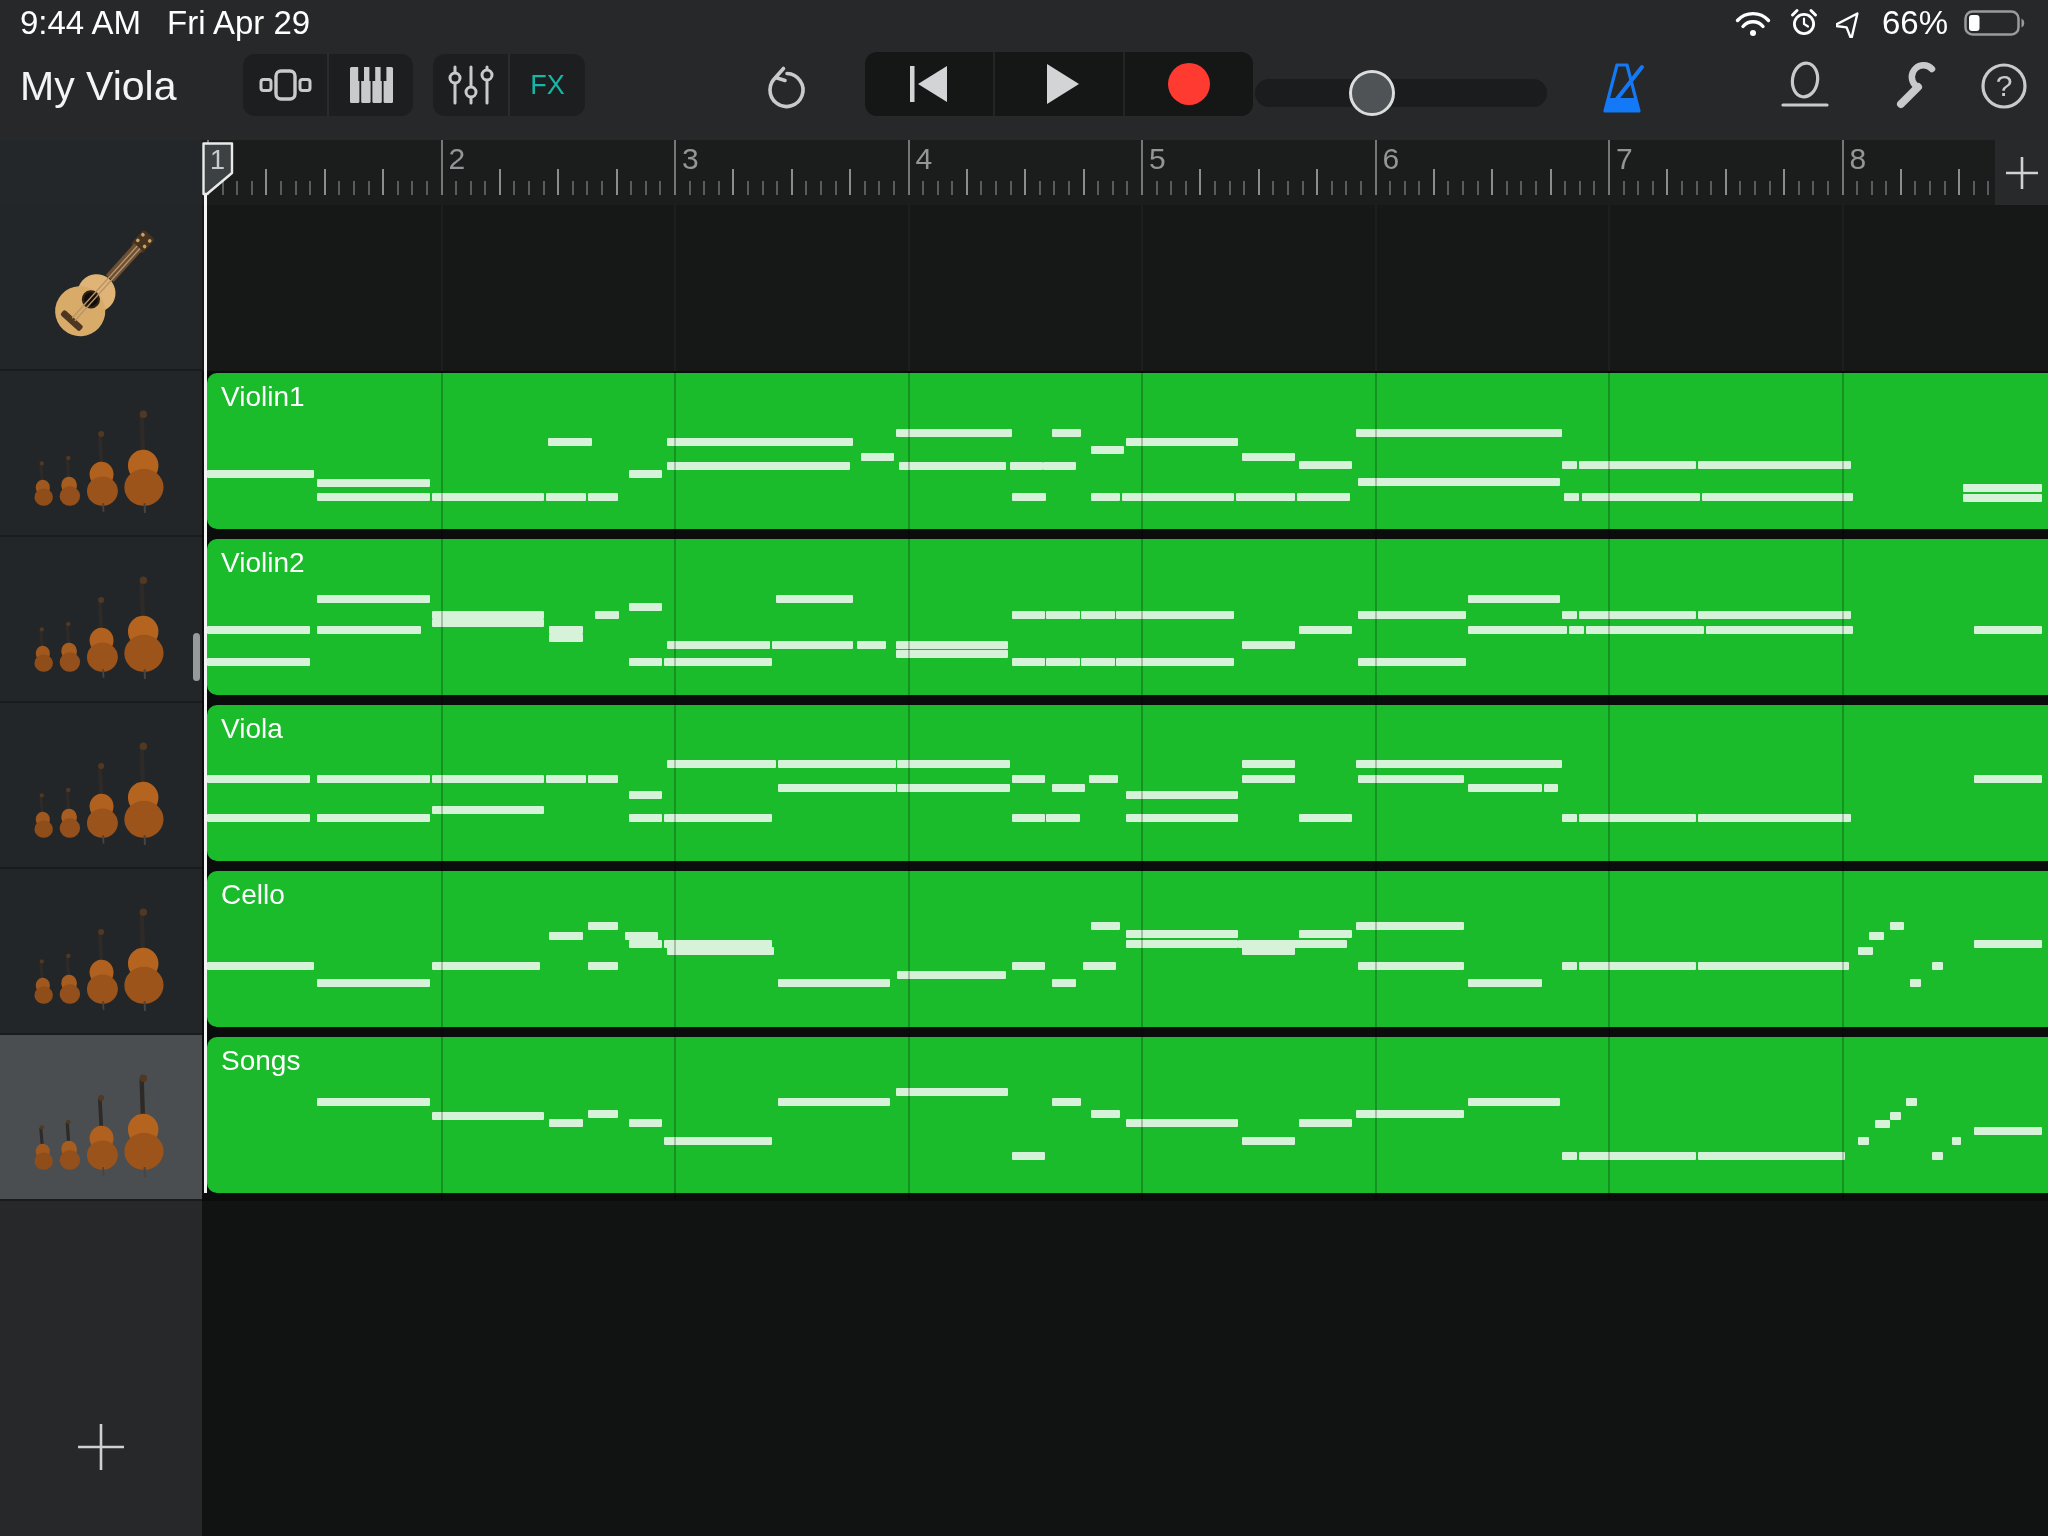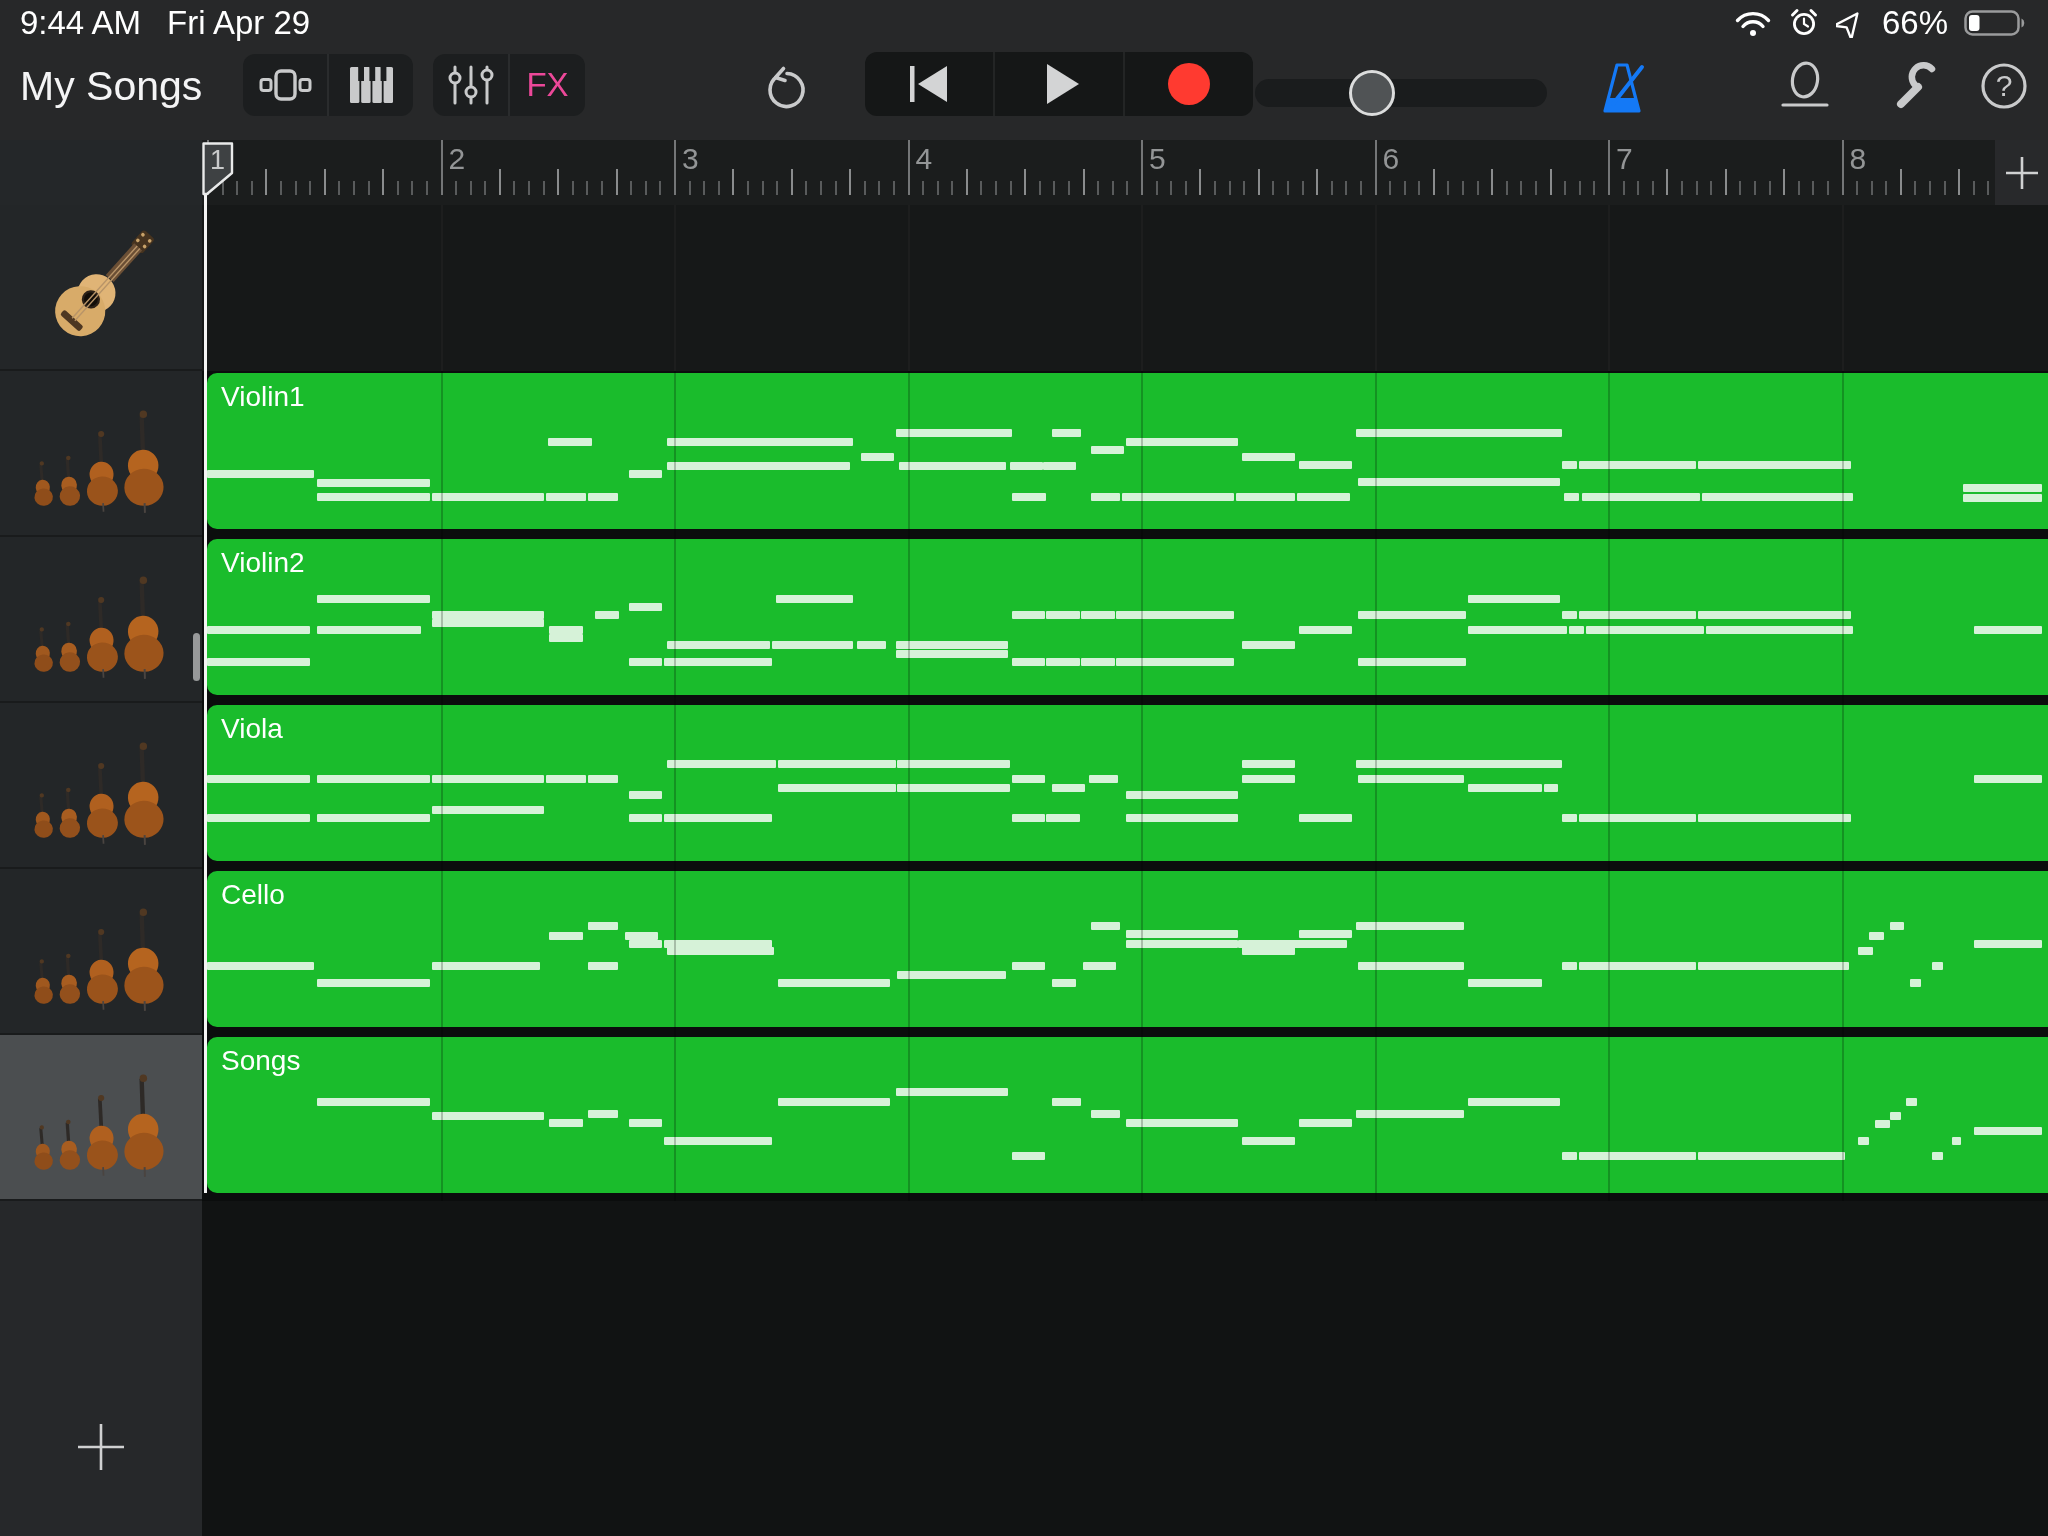--- a/index.html
+++ b/index.html
@@ -16,21 +16,21 @@
   .sicon{display:block;}
 
   .mysongs{position:absolute;left:20px;top:56px;height:60px;display:flex;align-items:center;
     color:#f4f4f5;font-size:41px;}
   .seg{position:absolute;top:54px;height:62px;background:#1c1e1f;border-radius:12px;
     display:flex;overflow:hidden;}
   .seg .cell{display:flex;align-items:center;justify-content:center;height:100%;}
   .seg .divider{width:2px;background:#2a2c2d;height:100%;}
   .seg1{left:243px;width:170px;} .seg1 .cell{width:84px;}
   .seg2{left:433px;width:152px;} .seg2 .cell{width:75px;}
-  .fx-label{color:#ec4899;font-size:33px;}
+  .fx-label{color:#14b8a6;font-size:27px;}
   .undo-wrap{position:absolute;left:760px;top:64px;}
   .transport{position:absolute;left:865px;top:52px;width:388px;height:64px;background:#151717;
     border-radius:12px;display:flex;overflow:hidden;}
   .transport .cell{flex:1;display:flex;align-items:center;justify-content:center;}
   .transport .divider{width:2px;background:#232525;}
   .slider{position:absolute;left:1255px;top:79px;width:292px;height:28px;background:#1a1c1d;border-radius:14px;}
   .slider .knob{position:absolute;top:-9px;left:94px;width:46px;height:46px;border-radius:50%;
     background:#505355;border:3px solid #dcdddd;box-sizing:border-box;}
   .tb-icon{position:absolute;display:block;}
 
@@ -147,21 +147,21 @@
         </svg>
         <span>66%</span>
         <svg class="sicon" width="64" height="30" viewBox="0 0 64 30">
           <rect x="1.5" y="3.5" width="53" height="23" rx="7" fill="none" stroke="#9a9b9c" stroke-width="2.5"></rect>
           <rect x="5" y="7" width="10.5" height="16" rx="3" fill="#fff"></rect>
           <path d="M57.5 10.5 a5 5 0 0 1 0 9 Z" fill="#9a9b9c"></path>
         </svg>
       </div>
     </div>
 
-    <div class="mysongs">My Songs</div>
+    <div class="mysongs">My Viola</div>
 
     <div class="seg seg1">
       <div class="cell">
         <svg width="54" height="48" viewBox="0 0 54 48">
           <rect x="3" y="18.5" width="10" height="11" rx="2.5" fill="none" stroke="#c9cacb" stroke-width="3"></rect>
           <rect x="18" y="10" width="19" height="28" rx="5" fill="none" stroke="#c9cacb" stroke-width="3.4"></rect>
           <rect x="42" y="18.5" width="10" height="11" rx="2.5" fill="none" stroke="#c9cacb" stroke-width="3"></rect>
         </svg>
       </div>
       <div class="divider"></div>

